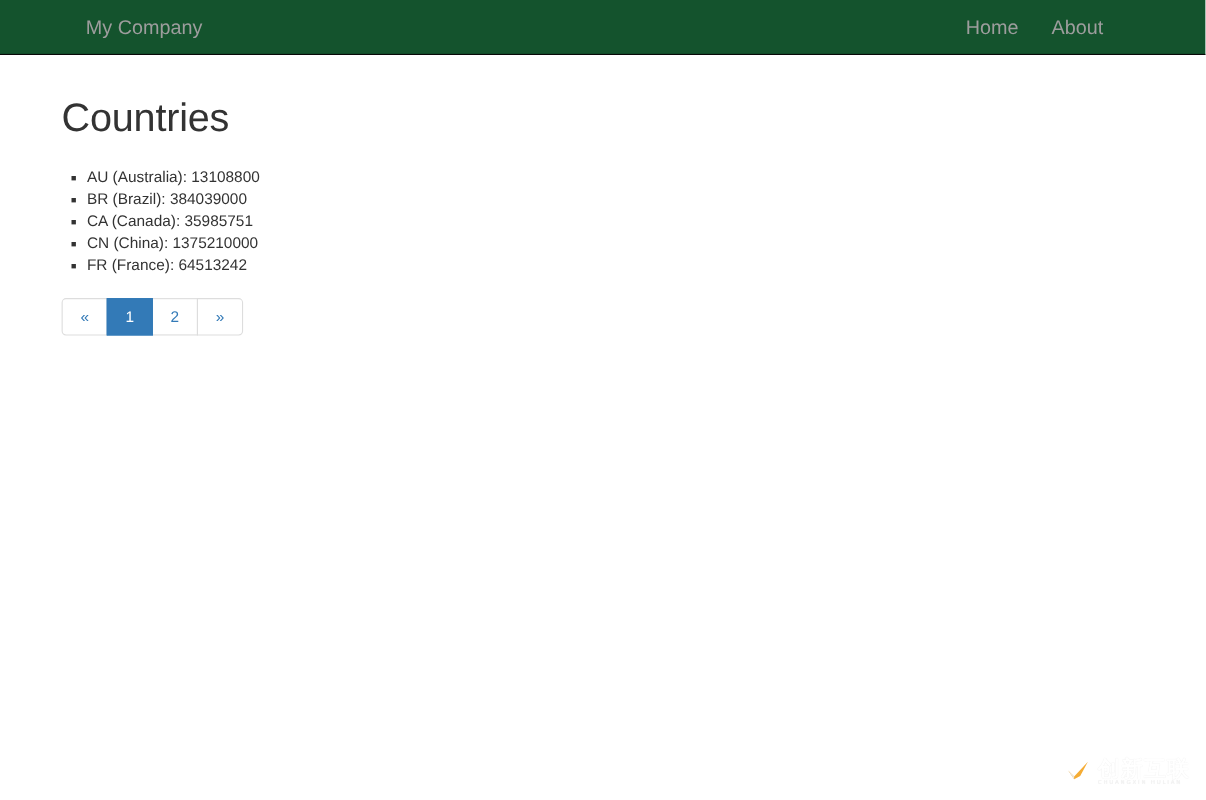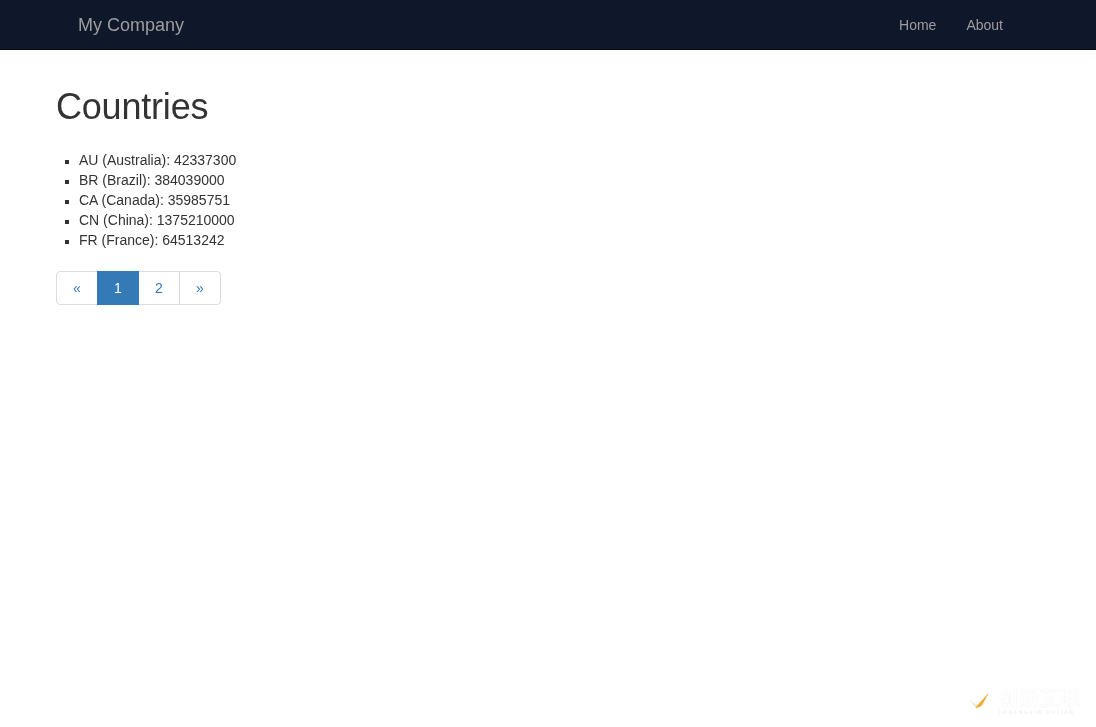--- a/index.html
+++ b/index.html
@@ -15,21 +15,21 @@
     line-height: 1.428571429;
     color: #333333;
     overflow: hidden;
     position: relative;
   }
 
   
   .navbar {
     position: relative;
     height: 50px;
-    background-color: #0f172a;
+    background-color: #14532d;
     border-bottom: 1px solid #080808;
     box-sizing: border-box;
   }
   .navbar-inner {
     width: 1096px;
     height: 50px;
     position: relative;
     box-sizing: border-box;
   }
   .navbar-brand {
@@ -54,21 +54,21 @@
     list-style: none;
     margin: 0;
     padding: 0;
   }
   .navbar-nav li { display: block; }
   .navbar-nav li a {
     display: block;
     height: 50px;
     line-height: 50px;
     padding: 0 15px;
-    font-size: 14px;
+    font-size: 18px;
     color: #9d9d9d;
     text-decoration: none;
     white-space: nowrap;
   }
 
   
   .container {
     width: 1096px;
     padding-left: 56px;
     padding-right: 78px;
@@ -194,21 +194,21 @@
       </li>
     </ul>
   </div>
 </div>
 
 <div class="container">
 
   <h1 class="page-title">Countries</h1>
 
   <ul class="country-list">
-    <li>AU (Australia): 42337300</li>
+    <li>AU (Australia): 13108800</li>
     <li>BR (Brazil): 384039000</li>
     <li>CA (Canada): 35985751</li>
     <li>CN (China): 1375210000</li>
     <li>FR (France): 64513242</li>
   </ul>
 
   <nav>
     <ul class="pagination">
       <li>
         <a href="#">«</a>

